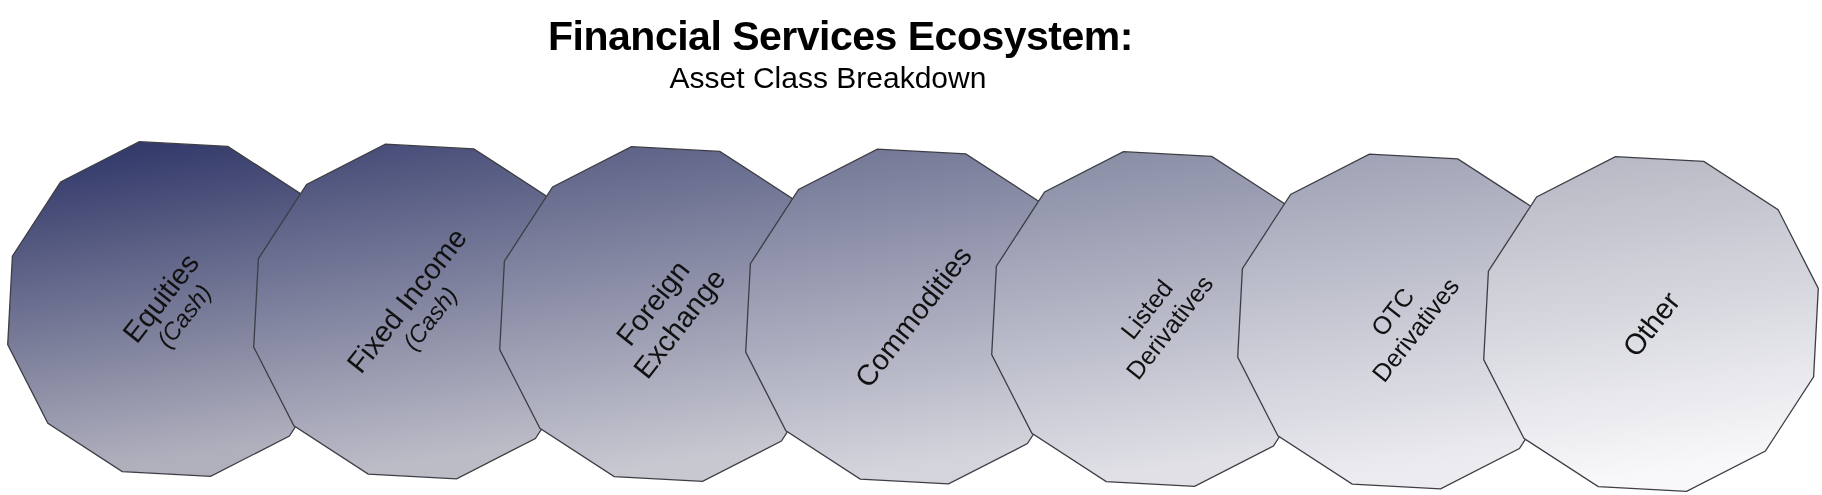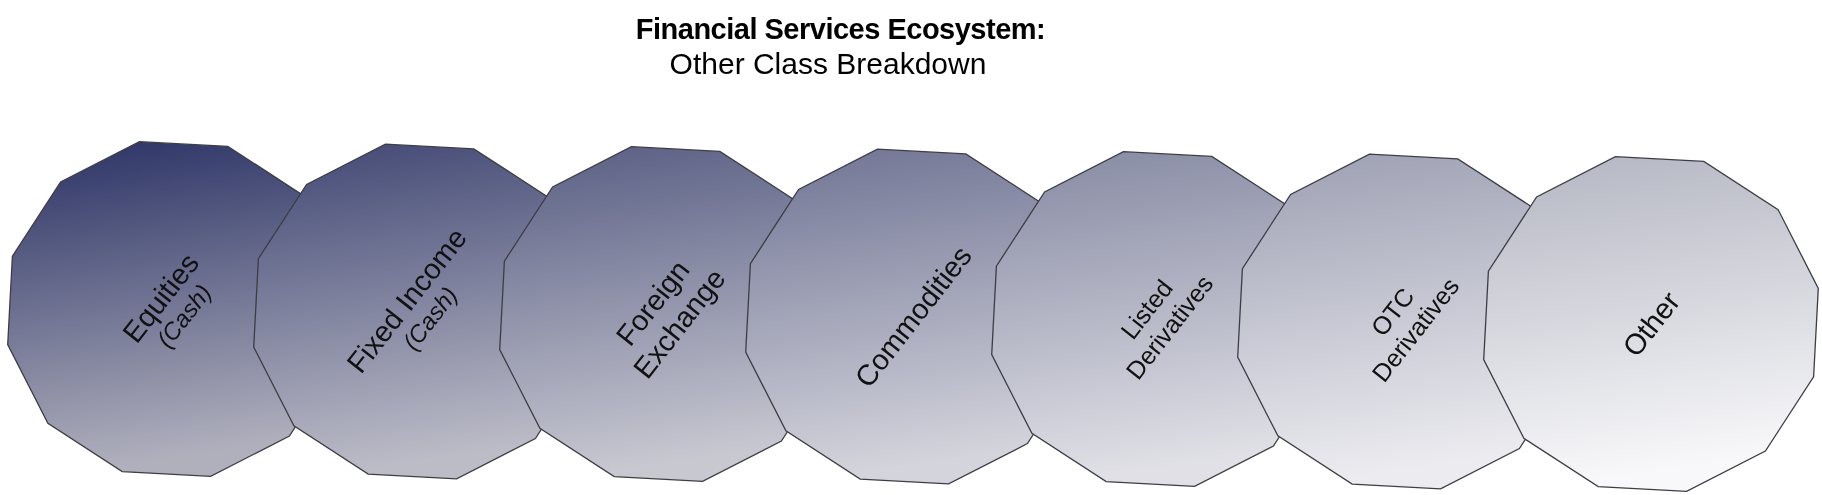--- a/index.html
+++ b/index.html
@@ -20,21 +20,21 @@
   .title-block {
     position: absolute;
     top: 12px;
     left: 0;
     width: 1656px;           
     text-align: center;
     color: #000000;
     line-height: 1.18;
   }
   .title-line1 {
-    font-size: 29px;
+    font-size: 41px;
     font-weight: 700;
     letter-spacing: -0.5px;
     margin-left: 25px;
   }
   .title-line2 {
     font-size: 30px;
     font-weight: 400;
   }
   svg.diagram {
     position: absolute;
@@ -46,21 +46,21 @@
     font-family: "Liberation Sans", sans-serif;
   }
 </style>
 </head>
 <body>
 
 <div class="stage">
 
   <div class="title-block">
     <div class="title-line1">Financial Services Ecosystem:</div>
-    <div class="title-line2">Other Class Breakdown</div>
+    <div class="title-line2">Asset Class Breakdown</div>
   </div>
 
   <svg class="diagram" width="1822" height="495" viewBox="0 0 1822 495" xmlns="http://www.w3.org/2000/svg">
     <defs>
         <linearGradient id="grad-0" x1="0" y1="0" x2="0.15" y2="1">
           <stop offset="0" stop-color="#2a3164"></stop>
           <stop offset="1" stop-color="#b0b0bd"></stop>
         </linearGradient>
         <linearGradient id="grad-1" x1="0" y1="0" x2="0.15" y2="1">
           <stop offset="0" stop-color="#414774"></stop>

